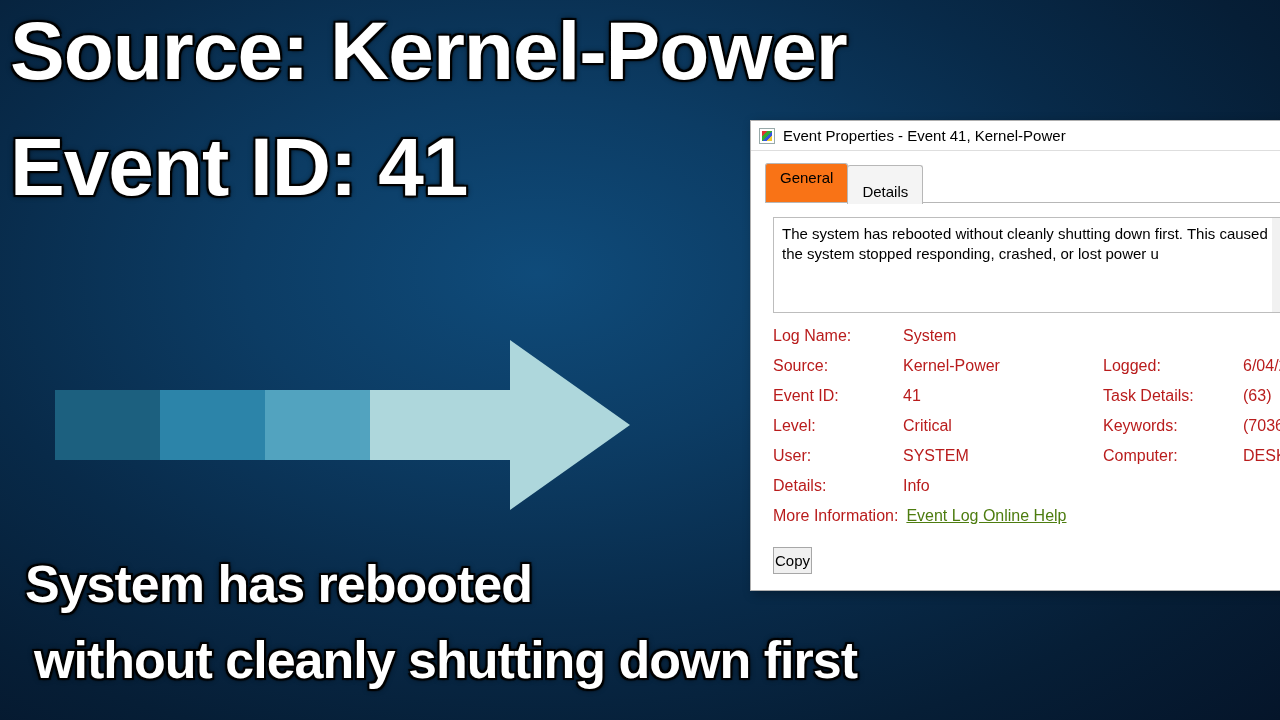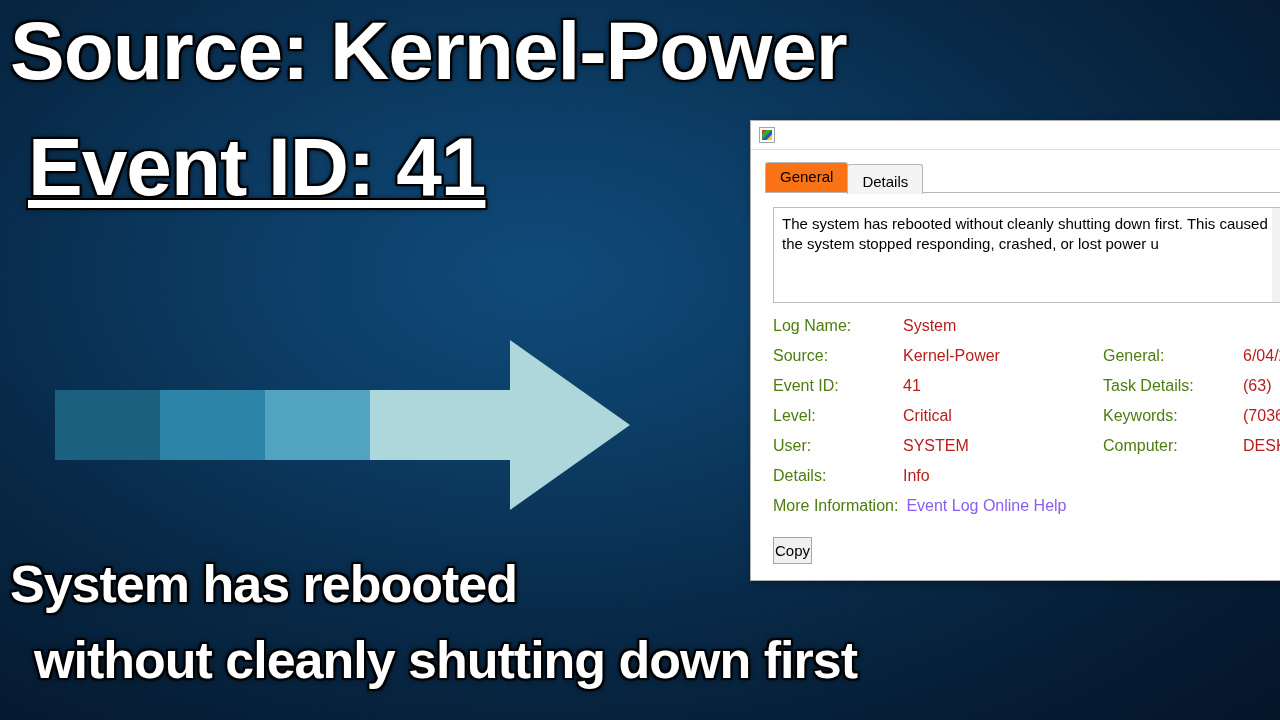--- a/index.html
+++ b/index.html
@@ -13,22 +13,22 @@
     position: absolute;
     color: #fff;
     font-weight: 900;
     font-family: "Trebuchet MS", "Segoe UI", Arial, sans-serif;
     text-shadow: 0 0 6px #000, 2px 2px 1px #000, -2px -2px 1px #000, 2px -2px 1px #000, -2px 2px 1px #000;
     letter-spacing: -1px;
     white-space: nowrap;
     text-align: right;
   }
   .h1 { top: 4px; left: 10px; font-size: 82px; }
-  .h2 { top: 120px; left: 28px; font-size: 82px; text-decoration: underline; }
-  .fline1 { top: 554px; left: 10px; font-size: 52px; }
+  .h2 { top: 120px; left: 10px; font-size: 82px; }
+  .fline1 { top: 554px; left: 25px; font-size: 52px; }
   .fline2 { top: 630px; left: 10px; font-size: 52px; margin-left: 24px; }
 
   
   .arrow {
     position: absolute;
     top: 350px;
     left: 55px;
     width: 620px;
     height: 150px;
     display: flex;
@@ -88,21 +88,21 @@
   .tab {
     padding: 5px 14px 4px 14px;
     background: #f97316;
     border: 1px solid #b7b7b7;
     border-bottom: none;
     cursor: pointer;
     margin-right: -1px;
     position: relative;
     border-radius: 3px 3px 0 0;
   }
-  .tab.inactive { background: #f4f4f4; top: 2px; padding-top: 8px; }
+  .tab.inactive { background: #f4f4f4; top: 2px; padding-top: 17px; }
   .tab.active { z-index: 2; font-weight: 400; }
   .tabline { margin: 0 14px; height: 1px; background: #b7b7b7; }
 
   .descbox {
     margin: 14px 18px 8px 22px;
     border: 1px solid #bdbdbd;
     padding: 6px 8px 30px 8px;
     font-size: 15px;
     line-height: 1.35;
     min-height: 96px;
@@ -116,24 +116,24 @@
 
   .props {
     margin: 14px 18px 10px 22px;
     font-size: 16px;
     display: grid;
     grid-template-columns: 130px 200px 140px auto;
     row-gap: 12px;
     column-gap: 0;
     align-items: start;
   }
-  .props .lab { color: #4d7c0f; }
+  .props .lab { color: #b91c1c; }
   .props .val { color: #b91c1c; }
   .rowfull { grid-column: 1 / -1; display: flex; gap: 8px; }
-  .linklike { color: #8b5cf6; cursor: pointer; }
+  .linklike { color: #4d7c0f; text-decoration: underline; cursor: pointer; }
 
   .btnrow { margin: 22px 18px 16px 22px; }
   .copy-btn {
     border: 1px solid #a7a7a7;
     background: #f0f0f0;
     padding: 4px 1px;
     font-size: 15px;
     cursor: pointer;
   }
 </style>
@@ -149,20 +149,21 @@
   <div class="seg s1"></div>
   <div class="seg s2"></div>
   <div class="seg s3"></div>
   <div class="seg shaft"></div>
   <div class="arrowhead"></div>
 </div>
 
 <div class="dialog">
   <div class="titlebar">
     <span class="title-icon"></span>
+    <span>Event Properties - Event 41, Kernel-Power</span>
   </div>
 
   <div class="tabs">
     <div class="tab active">General</div>
     <div class="tab inactive">Details</div>
   </div>
   <div class="tabline"></div>
 
   <div class="descbox">
     <span>The system has rebooted without cleanly shutting down first. This caused if the system stopped responding, crashed, or lost power u</span>
@@ -170,21 +171,21 @@
   </div>
 
   <div class="props">
     <div class="lab">Log Name:</div>
     <div class="val">System</div>
     <div></div>
       <div></div>
 
     <div class="lab">Source:</div>
     <div class="val">Kernel-Power</div>
-    <div class="lab">General:</div>
+    <div class="lab">Logged:</div>
     <div class="val">6/04/20</div>
 
     <div class="lab">Event ID:</div>
     <div class="val">41</div>
     <div class="lab">Task Details:</div>
     <div class="val">(63)</div>
 
     <div class="lab">Level:</div>
     <div class="val">Critical</div>
     <div class="lab">Keywords:</div>

